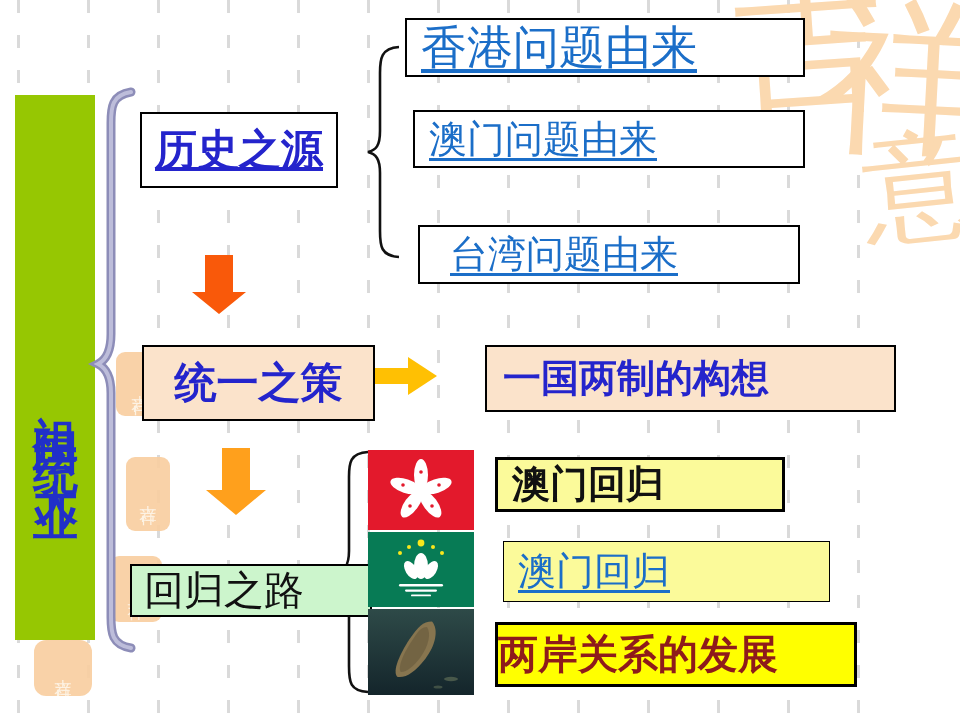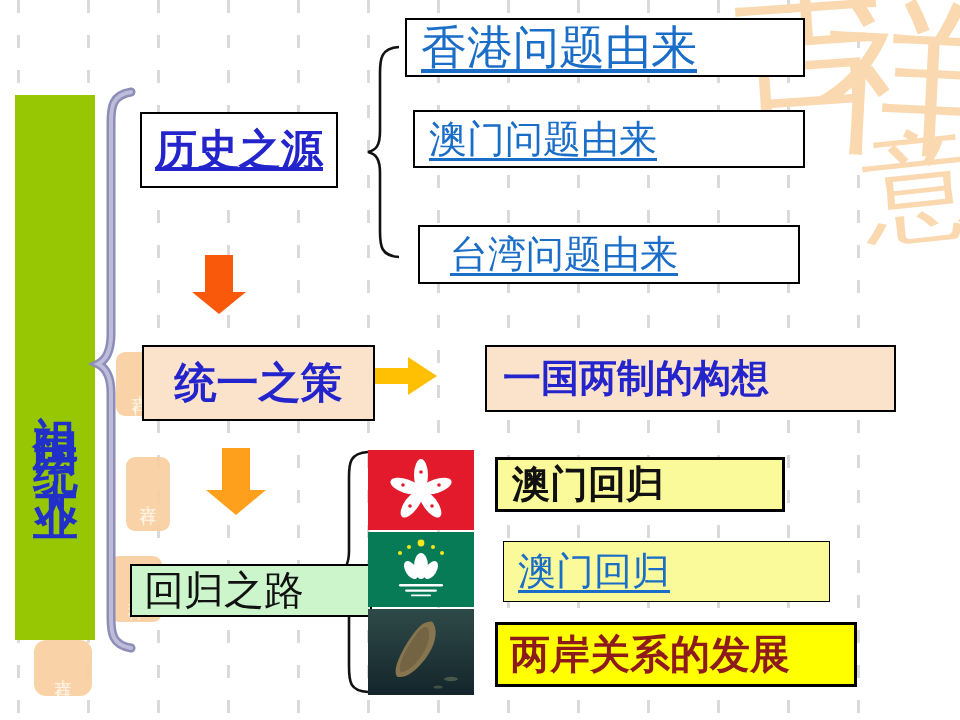--- a/index.html
+++ b/index.html
@@ -44,21 +44,21 @@
   .link{color:#1b6ec8;text-decoration:underline;text-underline-offset:6px;cursor:pointer;}
   .hist-box{left:140px;top:112px;width:198px;height:76px;border:2.5px solid #000;justify-content:center;font-size:42px;font-weight:700;text-decoration:underline;}
   .src1{left:405px;top:18px;width:400px;height:59px;border:2px solid #000;padding-left:14px;font-size:46px;}
   .src2{left:413px;top:110px;width:392px;height:58px;border:2px solid #000;padding-left:14px;font-size:38px;text-align:right;}
   .src3{left:418px;top:225px;width:382px;height:59px;border:2px solid #000;padding-left:30px;font-size:38px;}
   .policy-box{left:142px;top:345px;width:233px;height:76px;border:2.5px solid #000;background:#fbe3cb;justify-content:center;font-size:42px;font-weight:700;text-align:center;}
   .concept-box{left:457px;top:345px;width:411px;height:67px;border:2.5px solid #000;background:#fbe3cb;padding-left:16px;font-size:38px;font-weight:700;margin-left:28px;}
   .return-box{left:130px;top:564px;width:242px;height:53px;border:2.5px solid #000;background:#ccf5cc;padding-left:12px;font-size:40px;font-weight:500;color:#111;}
   .res1{left:495px;top:457px;width:290px;height:55px;border:3px solid #000;background:#fbfa9a;padding-left:14px;font-size:38px;font-weight:600;color:#111;}
   .res2{left:503px;top:541px;width:327px;height:61px;border:1.5px solid #000;background:#fbfa9a;padding-left:14px;font-size:38px;}
-  .res3{left:495px;top:622px;width:362px;height:65px;border:3px solid #000;background:#ffff00;padding-left:12px;font-size:40px;font-weight:700;color:#8e1b1b;}
+  .res3{left:495px;top:622px;width:362px;height:65px;border:3px solid #000;background:#ffff00;font-size:40px;font-weight:700;color:#8e1b1b;}
   
   .flag{position:absolute;left:368px;width:106px;z-index:4;}
   .flag svg{display:block;}
 </style>
 </head>
 <body>
 
 <div class="slide">
 
   <span class="watermark wm1">吉</span>

